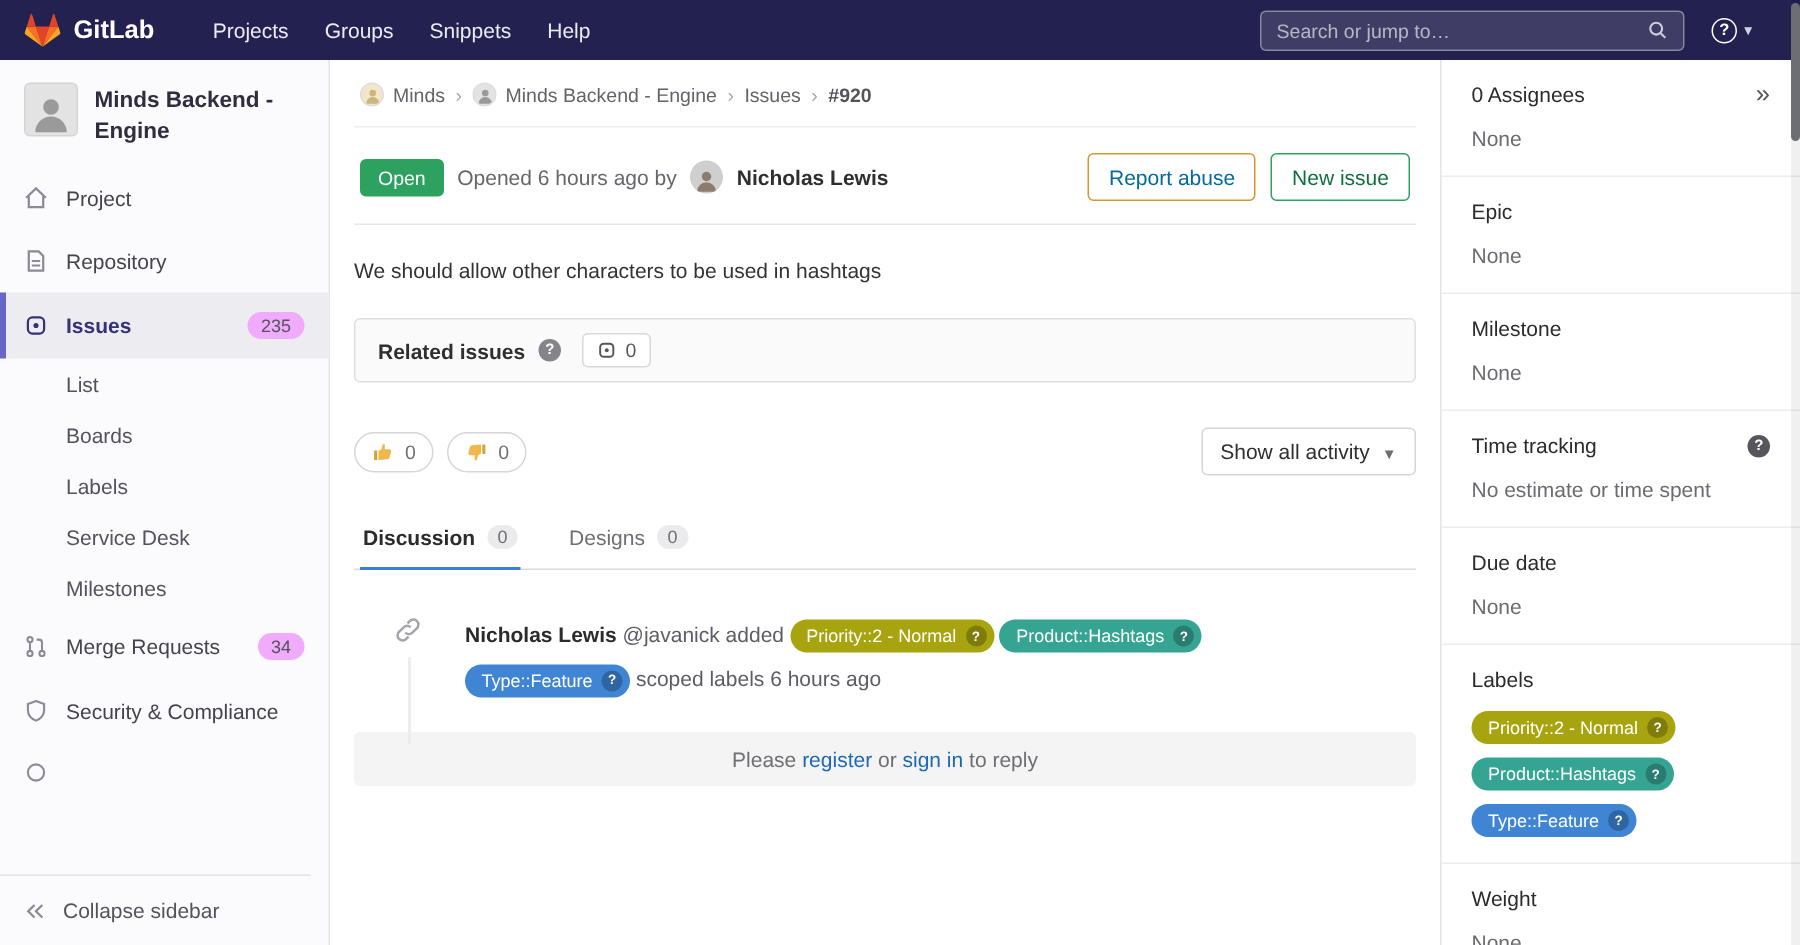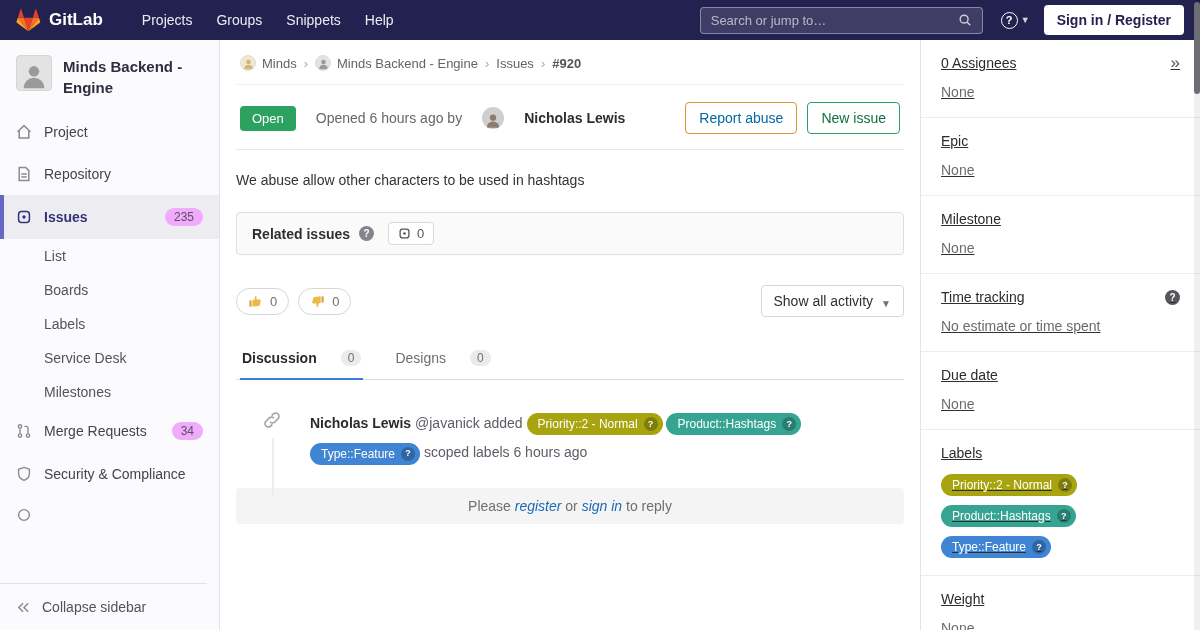--- a/index.html
+++ b/index.html
@@ -41,21 +41,21 @@
   .sidebar-footer .nico { color:#8c8a97; }
 
   
   .main { flex:1; min-width:0; background:#fff; padding:0 16px; overflow:hidden; }
   .breadcrumb { display:flex; align-items:center; gap:7px; padding:15px 4px 13px; font-size:13px; color:#63626b; border-bottom:1px solid #f0f0f0; }
   .crumb { display:flex; align-items:center; gap:6px; cursor:pointer; }
   .crumb-avatar { width:16px; height:16px; border-radius:50%; overflow:hidden; display:flex; align-items:flex-end; justify-content:center; border:1px solid #ddd; }
   .crumb-sep { color:#a7a7ad; font-size:13px; }
   .crumb-last { font-weight:bold; color:#55545c; }
 
-  .status-row { display:flex; align-items:center; gap:20px; padding:17px 4px 15px; border-bottom:1px solid #e7e7e7; }
+  .status-row { display:flex; align-items:center; gap:9px; padding:17px 4px 15px; border-bottom:1px solid #e7e7e7; }
   .open-badge { background:#2da160; color:#fff; font-size:13px; padding:5px 12px; border-radius:4px; }
   .meta-text { color:#66676e; font-size:14px; }
   .mini-avatar { width:22px; height:22px; border-radius:50%; background:#cfcfcf; overflow:hidden; display:flex; align-items:flex-end; justify-content:center; }
   .author-name { font-weight:bold; color:#2e2e2e; }
   .header-actions { margin-left:auto; display:flex; gap:10px; }
   .btn { background:#fff; border-radius:4px; font-size:14px; padding:7px 13px; cursor:pointer; font-family:"Liberation Sans",sans-serif; }
   .btn-warn { border:1px solid #d99530; color:#0369a1; }
   .btn-success { border:1px solid #2da160; color:#10703d; }
 
   .issue-title { font-size:27px; font-weight:bold; color:#2f2f2f; margin:20px 0 0; letter-spacing:-0.2px; }
@@ -66,38 +66,38 @@
   .q-badge { width:15px; height:15px; border-radius:50%; background:#85848b; color:#fff; font-size:10px; font-weight:bold; display:inline-flex; align-items:center; justify-content:center; flex:none; }
   .related-count { background:#fff; border:1px solid #d8d8dc; border-radius:4px; padding:3px 9px; display:flex; align-items:center; gap:6px; font-size:13px; color:#55545c; margin-left:5px; cursor:pointer; }
   .issue-glyph { color:#55545c; }
 
   .awards-row { display:flex; align-items:center; gap:9px; margin-top:30px; }
   .award-btn { display:flex; align-items:center; gap:7px; border:1px solid #d6d6da; background:#fff; border-radius:16px; padding:5px 11px; color:#6e6e75; font-size:13px; cursor:pointer; }
   .activity-filter { margin-left:auto; display:flex; align-items:flex-end; gap:8px; border:1px solid #d6d6da; background:#fff; border-radius:4px; padding:7px 12px; font-size:14px; color:#2f2f2f; cursor:pointer; }
   .dd-chev { font-size:10px; color:#6e6e75; }
 
   .tabs { display:flex; gap:30px; border-bottom:1px solid #dbdbdf; margin-top:22px; padding:0 4px; }
-  .tab { display:flex; align-items:center; gap:24px; padding:11px 2px 12px; color:#6e6e75; border-bottom:2px solid transparent; margin-bottom:-1px; cursor:pointer;justify-content:space-between; }
+  .tab { display:flex; align-items:center; gap:8px; padding:11px 2px 12px; color:#6e6e75; border-bottom:2px solid transparent; margin-bottom:-1px; cursor:pointer;justify-content:space-between; }
   .tab.active { color:#2b2b2e; font-weight:bold; border-bottom-color:#3b7dd8; }
   .tab-count { background:#ebebee; border-radius:9px; padding:1px 7px; font-size:12px; color:#6e6e75; font-weight:normal; }
 
   .note { display:flex; gap:20px; margin-top:26px; padding-left:18px; }
   .note-icon-col { width:36px; flex:none; display:flex; justify-content:center; position:relative; }
   .note-icon-col::after { content:""; position:absolute; left:50%; top:32px; width:2px; height:58px; background:#ededed; }
   .note-icon { color:#a5a4ab; padding-top:5px; position:relative; z-index:1; }
   .note-body { font-size:14px; color:#5d5c66; line-height:2.1; padding-top:3px; }
   .note-author { font-weight:bold; color:#2b2b2e; }
   .label-badge { display:inline-flex; align-items:center; gap:6px; color:#fff; font-size:12px; line-height:1; padding:4px 5px 4px 11px; border-radius:11px; vertical-align:middle; cursor:pointer; }
   .scoped-q { width:14px; height:14px; border-radius:50%; background:rgba(0,0,0,0.24); color:#fff; font-size:9px; font-weight:bold; display:inline-flex; align-items:center; justify-content:center; }
 
   .reply-bar { margin-top:20px; background:#f4f4f5; border-radius:4px; padding:10px; text-align:center; color:#6e6e75; font-size:14px; }
-  a.link { color:#1b69b6; text-decoration:none; cursor:pointer;font-style:italic; }
-
-  
-  .right-sidebar { width:280px; flex:none; border-left:1px solid #e3e3e8; background:#fff; overflow:hidden;text-decoration:underline; }
+  a.link { color:#1b69b6; text-decoration:none; cursor:pointer; }
+
+  
+  .right-sidebar { width:240px; flex:none; border-left:1px solid #e3e3e8; background:#fff; overflow:hidden; }
   .rs-block { padding:15px 20px 17px; border-bottom:1px solid #ececee; }
   .rs-title-row { display:flex; align-items:center; justify-content:space-between; }
   .rs-title { font-size:14px; color:#2b2b2e; }
   .rs-value { margin-top:13px; color:#6b6b72; font-size:14px; }
   .rs-collapse { color:#55545c; font-size:17px; line-height:10px; cursor:pointer; }
   .rs-help { background:#57565c; }
   .rs-labels { margin-top:13px; display:flex; flex-wrap:wrap; gap:9px 8px; }
 
   
   .scroll-track { position:absolute; top:0; right:0; width:6px; height:630px; background:rgba(0,0,0,0.06); }
@@ -133,21 +133,20 @@
       <svg width="14" height="14" viewBox="0 0 16 16">
           <circle cx="7" cy="7" r="4.5" fill="none" stroke="currentColor" stroke-width="1.6"></circle>
           <path d="M10.6 10.6 14 14" stroke="currentColor" stroke-width="1.6"></path>
         </svg>
     </span>
   </div>
   <div class="help-menu">
     <span class="q-circle">?</span>
     <span class="chev">▼</span>
   </div>
-  <button class="signin-btn">Sign in / Register</button>
 </header>
 
 <div class="app">
 
   <aside class="left-sidebar">
     <div class="project-context">
       <span class="project-avatar">
         <svg width="30" height="28" viewBox="0 0 16 15">
             <circle cx="8" cy="5" r="2.8" fill="#9a9a9a"></circle>
             <path d="M2.4 14a5.6 5.6 0 0 1 11.2 0z" fill="#9a9a9a"></path>
@@ -263,21 +262,21 @@
             <path d="M2.4 14a5.6 5.6 0 0 1 11.2 0z" fill="#8c7c6d"></path>
           </svg>
       </span>
       <span class="author-name">Nicholas Lewis</span>
       <span class="header-actions">
         <button class="btn btn-warn">Report abuse</button>
         <button class="btn btn-success">New issue</button>
       </span>
     </div>
 
-    <p class="issue-desc">We abuse allow other characters to be used in hashtags</p>
+    <p class="issue-desc">We should allow other characters to be used in hashtags</p>
 
     <div class="related-card">
       <span class="related-title">Related issues</span>
       <span class="q-badge">?</span>
       <span class="related-count">
         <span class="issue-glyph">
             <svg width="13" height="13" viewBox="0 0 16 16">
               <rect x="2.6" y="2.6" width="10.8" height="10.8" rx="3" fill="none" stroke="currentColor" stroke-width="1.6"></rect>
               <circle cx="8" cy="8" r="1.6" fill="currentColor"></circle>
             </svg>

